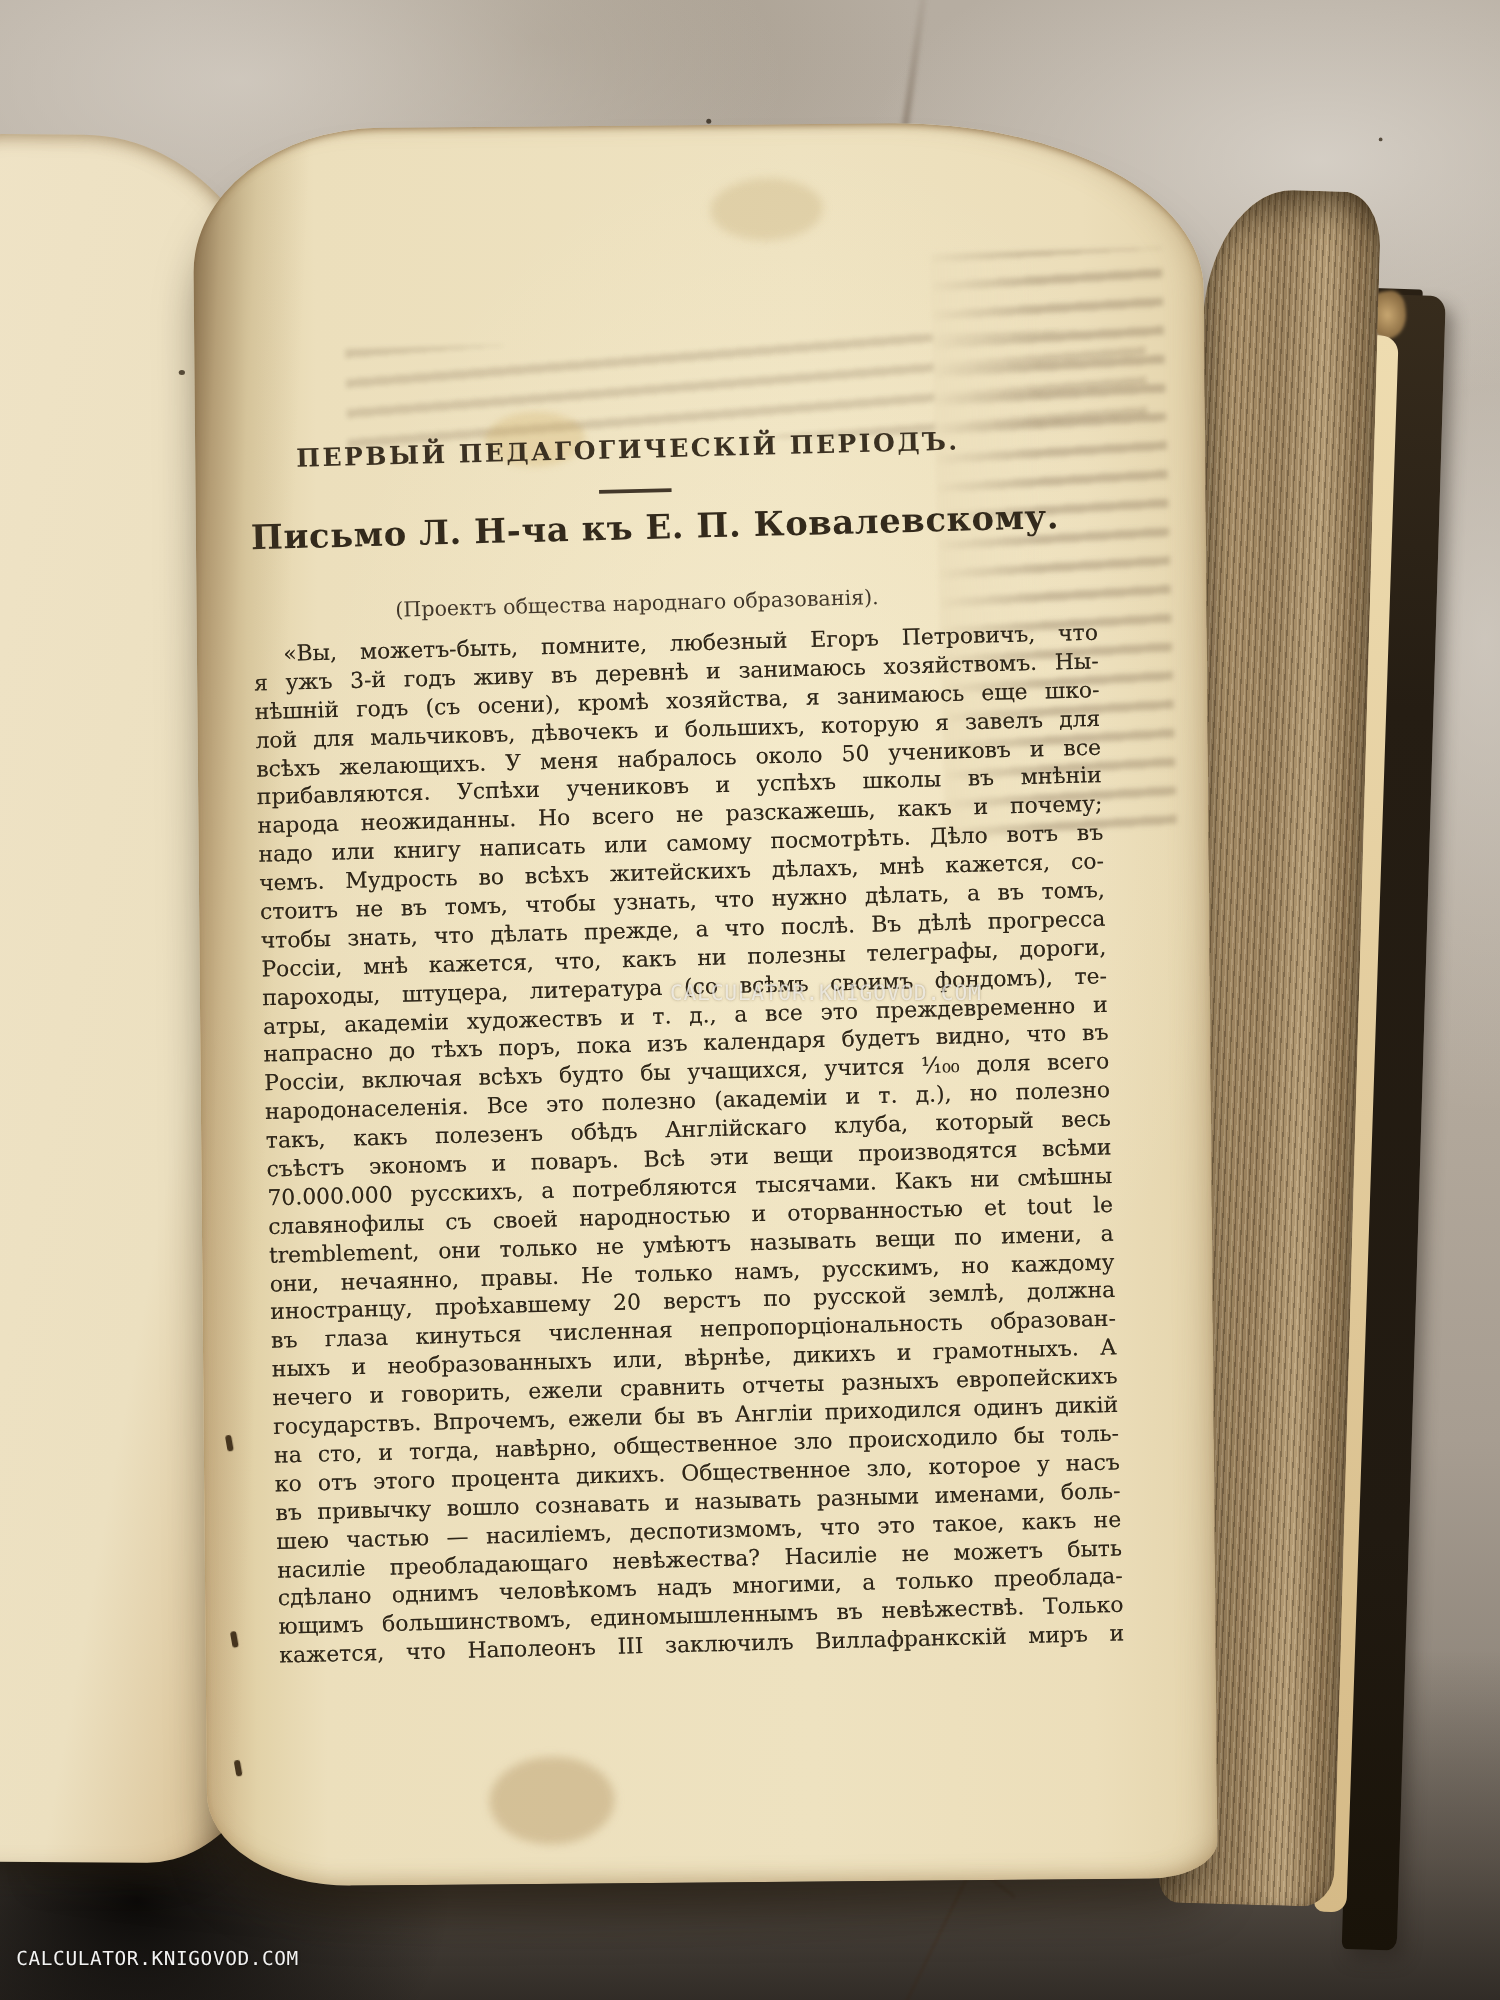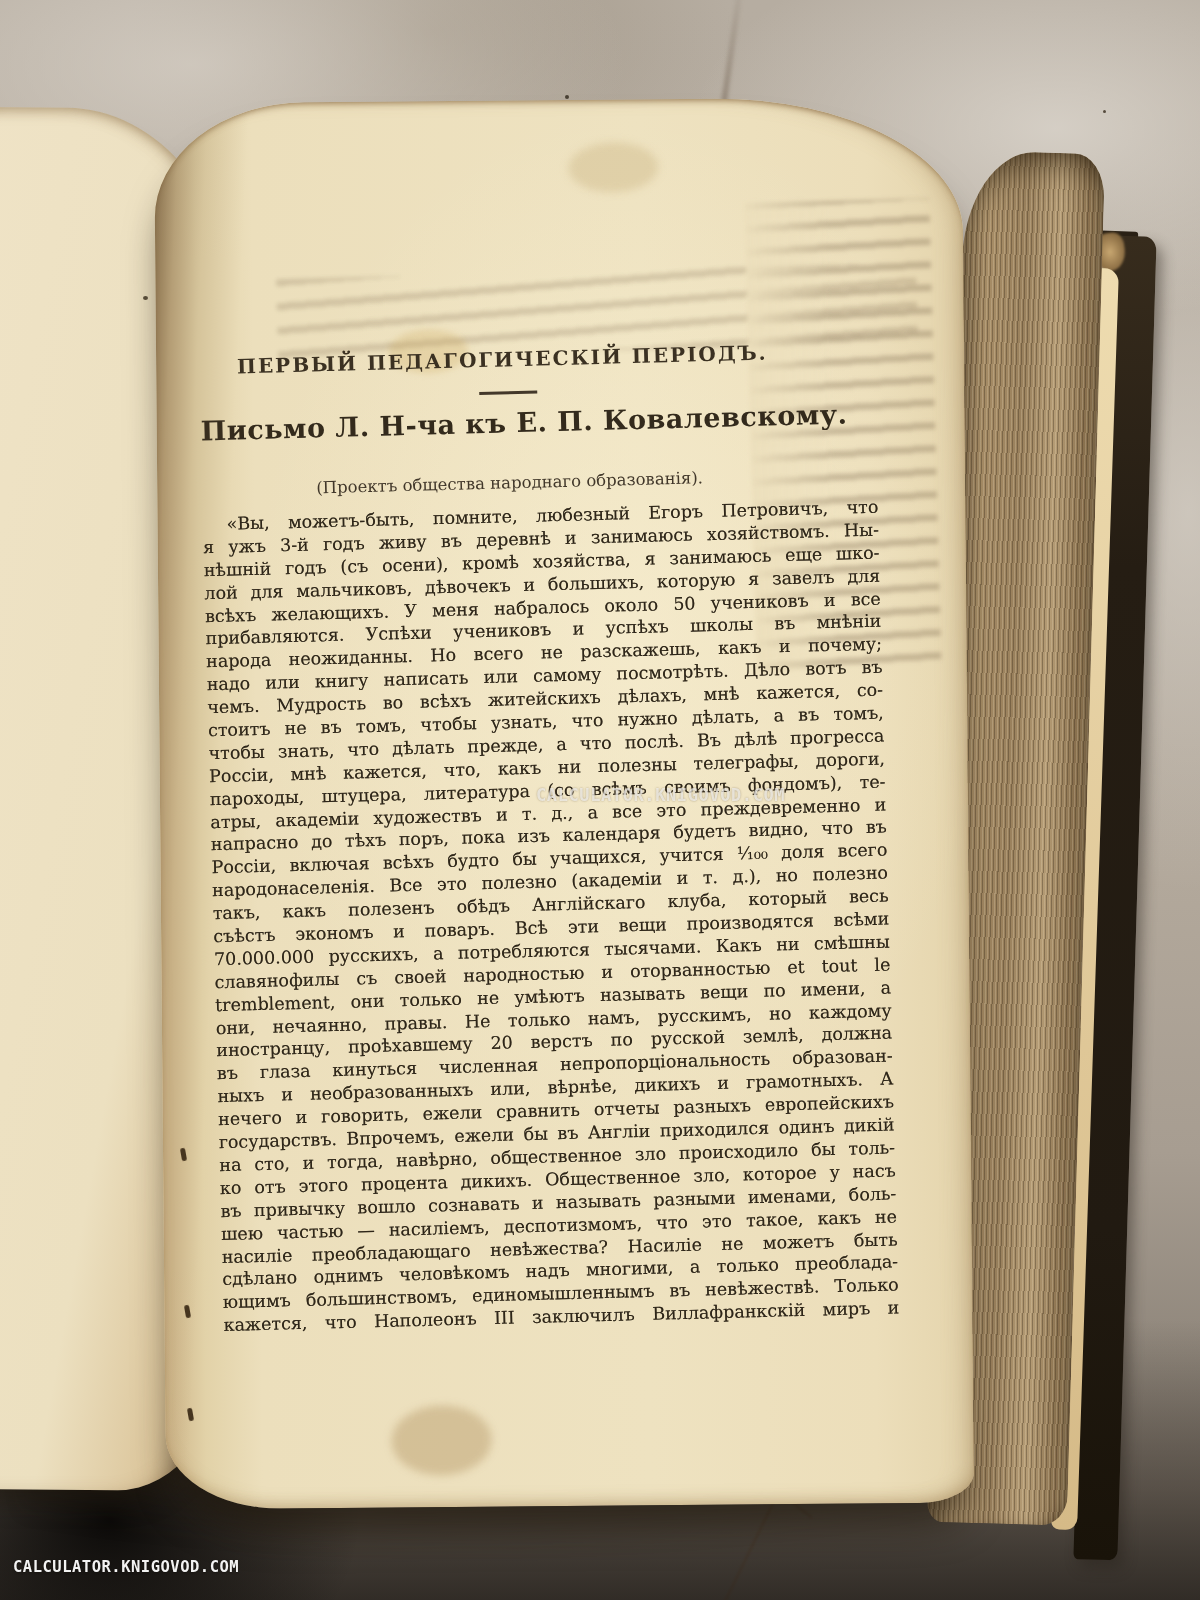--- a/index.html
+++ b/index.html
@@ -63,21 +63,21 @@
   .rule{left:330px;top:290px;width:58px;height:3px;background:#43382a;}
   .letter-title{left:24px;top:306px;width:700px;font-size:27px;font-weight:bold;letter-spacing:.5px;text-align:center;color:#332a1c;}
   .letter-subtitle{left:20px;top:372px;width:676px;font-size:16.5px;text-align:center;color:#41372a;}
   .body-block{left:50px;top:404px;width:676px;}
   .body-block .line{position:static;display:block;height:22.9px;line-height:22.9px;font-size:17.5px;
     text-align:justify;text-align-last:justify;color:#2e2619;text-shadow:0 0 .5px rgba(46,38,25,.55);}
   .body-block .line.first{padding-left:24px;}
   .stitch{width:5px;height:13px;background:#46351f;border-radius:3px;filter:blur(.4px);transform:rotate(-10deg);}
   .st1{left:181px;top:1148px;} .st2{left:185px;top:1305px;} .st3{left:188px;top:1408px;}
   
-  .wm{font-family:"DejaVu Sans Mono",monospace;font-weight:bold;white-space:nowrap;}
+  .wm{font-family:"DejaVu Sans Mono",monospace;font-weight:normal;white-space:nowrap;}
   .wm-center{left:536px;top:785px;font-size:17px;letter-spacing:.6px;color:rgba(255,255,255,.66);text-shadow:0 0 2px rgba(110,92,64,.55);}
   .wm-corner{left:13px;top:1558px;font-size:15.5px;letter-spacing:.5px;color:rgba(255,255,255,.95);text-shadow:0 1px 2px rgba(20,16,12,.6);}
 </style>
 </head>
 <body>
 
 <div class="scene">
   <div class="vein"></div>
   <div class="speck-m1"></div>
   <div class="speck-m2"></div>

